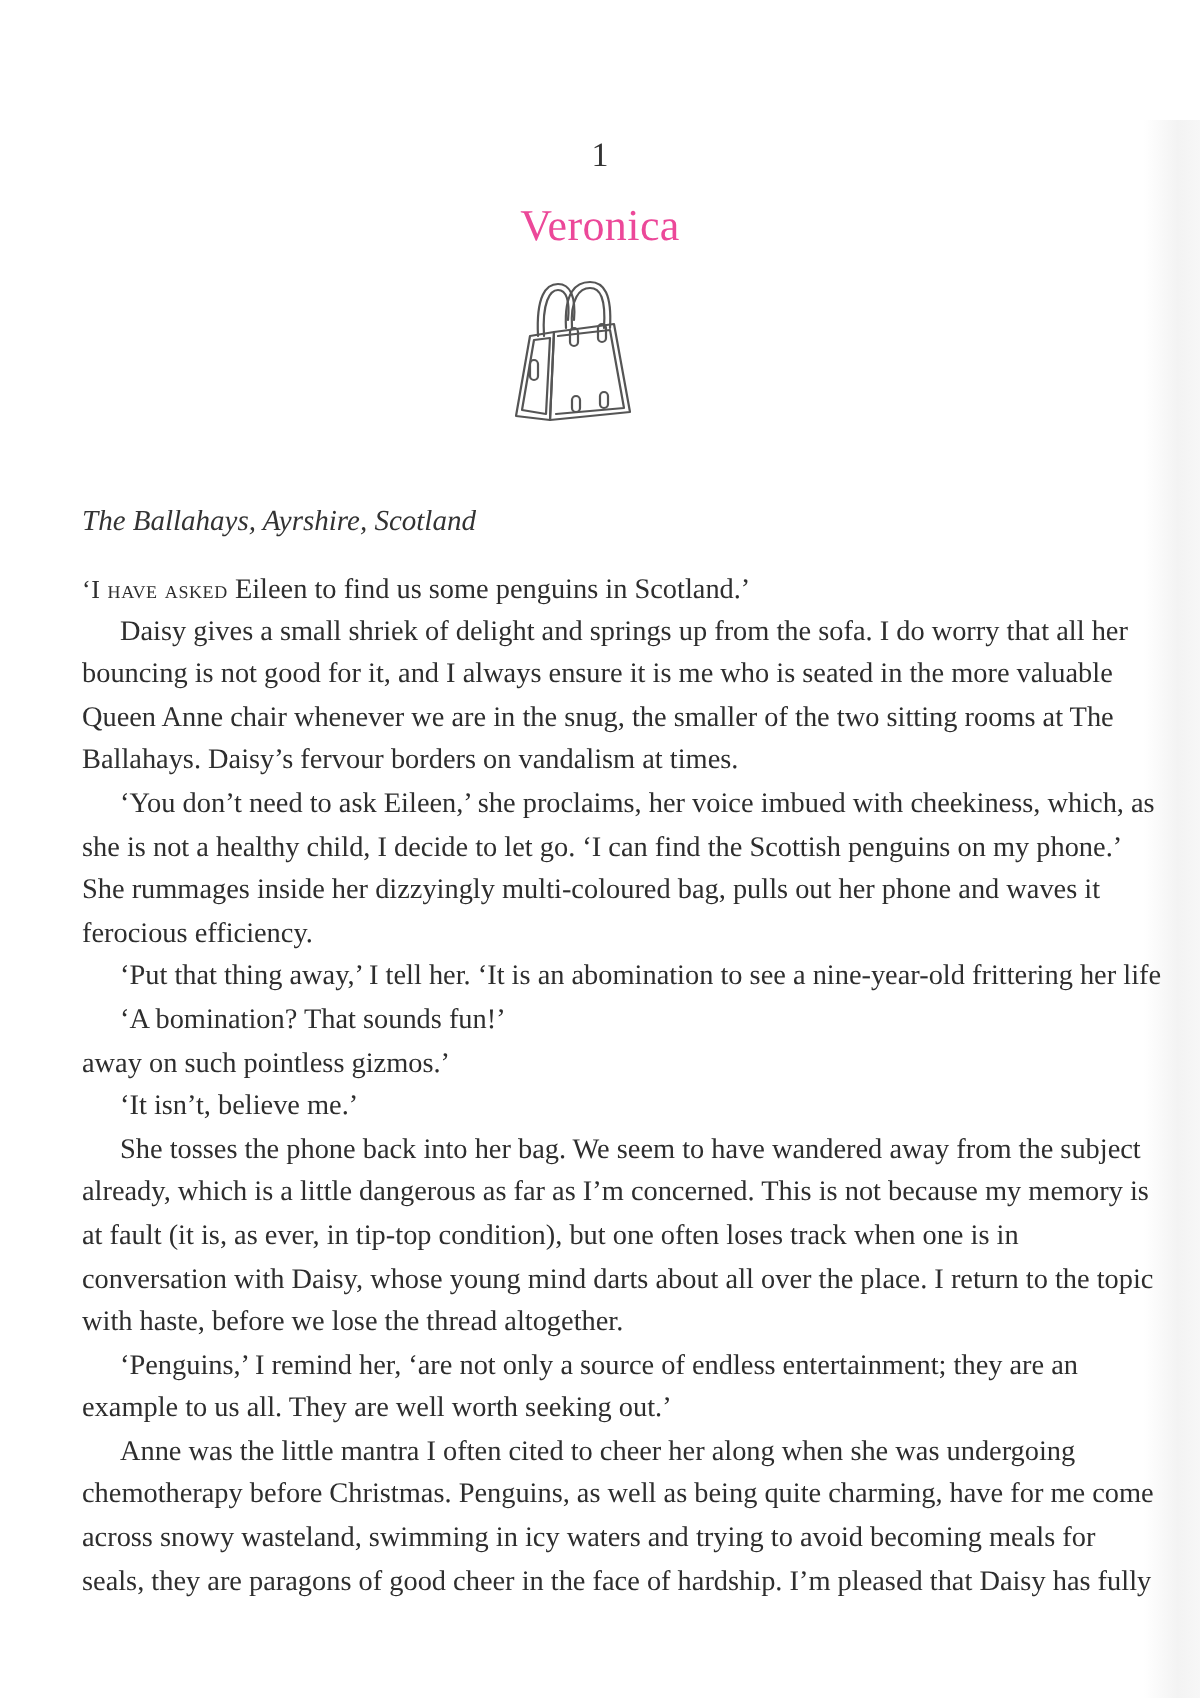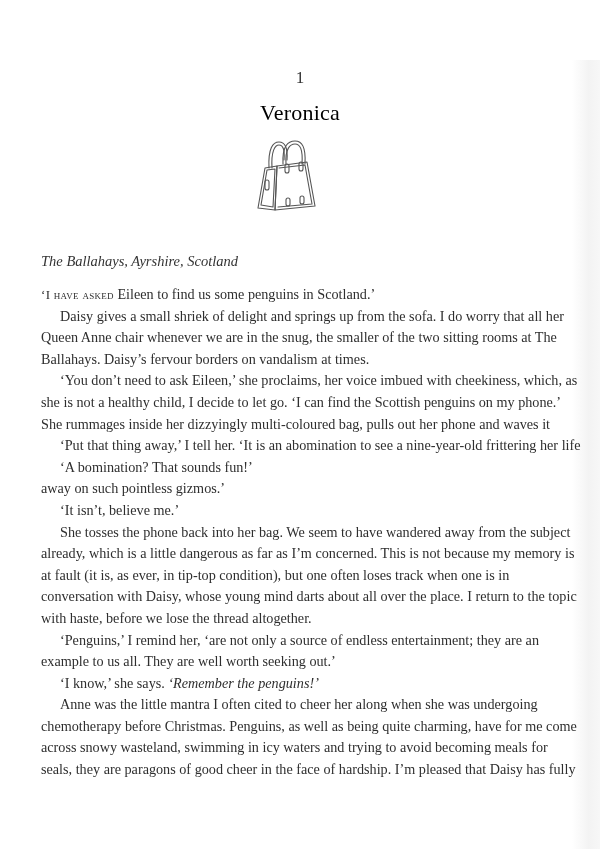--- a/index.html
+++ b/index.html
@@ -13,21 +13,21 @@
   .edge-shade {
     position: absolute; top: 60px; right: 0; width: 28px; bottom: 0;
     background: linear-gradient(to right, rgba(255,255,255,0), #f3f3f3 60%, #f7f7f7);
   }
   .chapter-num {
     position: absolute; top: 68px; left: 0; width: 600px;
     text-align: center; font-size: 17px; color: #333;
   }
   .chapter-title {
     position: absolute; top: 100px; left: 0; width: 600px;
-    text-align: center; font-size: 22px; color: #000000; letter-spacing: 0.2px;
+    text-align: center; font-size: 22px; color: #ec4899; letter-spacing: 0.2px;
   }
   .bag {
     position: absolute; top: 138px; left: 255px; width: 62px; height: 76px;
   }
   .location {
     position: absolute; top: 253px; left: 41px;
     font-style: italic; font-size: 14.5px; color: #333; text-align: center;
   }
   .body-text {
     position: absolute; top: 284px; left: 41px; width: 540px;
@@ -65,34 +65,35 @@
   <rect x="10" y="42" width="4" height="10" rx="2"></rect>
   <rect x="31" y="60" width="4" height="8" rx="2"></rect>
   <rect x="45" y="58" width="4" height="8" rx="2"></rect>
 </svg>
 
 <div class="location">The Ballahays, Ayrshire, Scotland</div>
 
 <div class="body-text" id="body-text">
     <span class="line"><span class="sc">‘I have asked</span><span> Eileen to find us some penguins in Scotland.’</span></span>
     <span class="line indent"><span>Daisy gives a small shriek of delight and springs up from the sofa. I do worry that all her</span></span>
+    <span class="line"><span>bouncing is not good for it, and I always ensure it is me who is seated in the more valuable</span></span>
     <span class="line"><span>Queen Anne chair whenever we are in the snug, the smaller of the two sitting rooms at The</span></span>
     <span class="line"><span>Ballahays. Daisy’s fervour borders on vandalism at times.</span></span>
     <span class="line indent"><span>‘You don’t need to ask Eileen,’ she proclaims, her voice imbued with cheekiness, which, as</span></span>
     <span class="line"><span>she is not a healthy child, I decide to let go. ‘I can find the Scottish penguins on my phone.’</span></span>
     <span class="line"><span>She rummages inside her dizzyingly multi-coloured bag, pulls out her phone and waves it</span></span>
+    <span class="line"><span>ferocious efficiency.</span></span>
     <span class="line indent"><span>‘Put that thing away,’ I tell her. ‘It is an abomination to see a nine-year-old frittering her life</span></span>
     <span class="line indent"><span>‘A bomination? That sounds fun!’</span></span>
     <span class="line"><span>away on such pointless gizmos.’</span></span>
     <span class="line indent"><span>‘It isn’t, believe me.’</span></span>
     <span class="line indent"><span>She tosses the phone back into her bag. We seem to have wandered away from the subject</span></span>
     <span class="line"><span>already, which is a little dangerous as far as I’m concerned. This is not because my memory is</span></span>
     <span class="line"><span>at fault (it is, as ever, in tip-top condition), but one often loses track when one is in</span></span>
     <span class="line"><span>conversation with Daisy, whose young mind darts about all over the place. I return to the topic</span></span>
     <span class="line"><span>with haste, before we lose the thread altogether.</span></span>
     <span class="line indent"><span>‘Penguins,’ I remind her, ‘are not only a source of endless entertainment; they are an</span></span>
     <span class="line"><span>example to us all. They are well worth seeking out.’</span></span>
-    <span class="line indent"><span>‘I know,’ she says. </span><em>‘Remember the penguins!’</em></span>
     <span class="line indent"><span>Anne was the little mantra I often cited to cheer her along when she was undergoing</span></span>
     <span class="line"><span>chemotherapy before Christmas. Penguins, as well as being quite charming, have for me come</span></span>
     <span class="line"><span>across snowy wasteland, swimming in icy waters and trying to avoid becoming meals for</span></span>
     <span class="line"><span>seals, they are paragons of good cheer in the face of hardship. I’m pleased that Daisy has fully</span></span>
   </div>
 
 </body></html>

